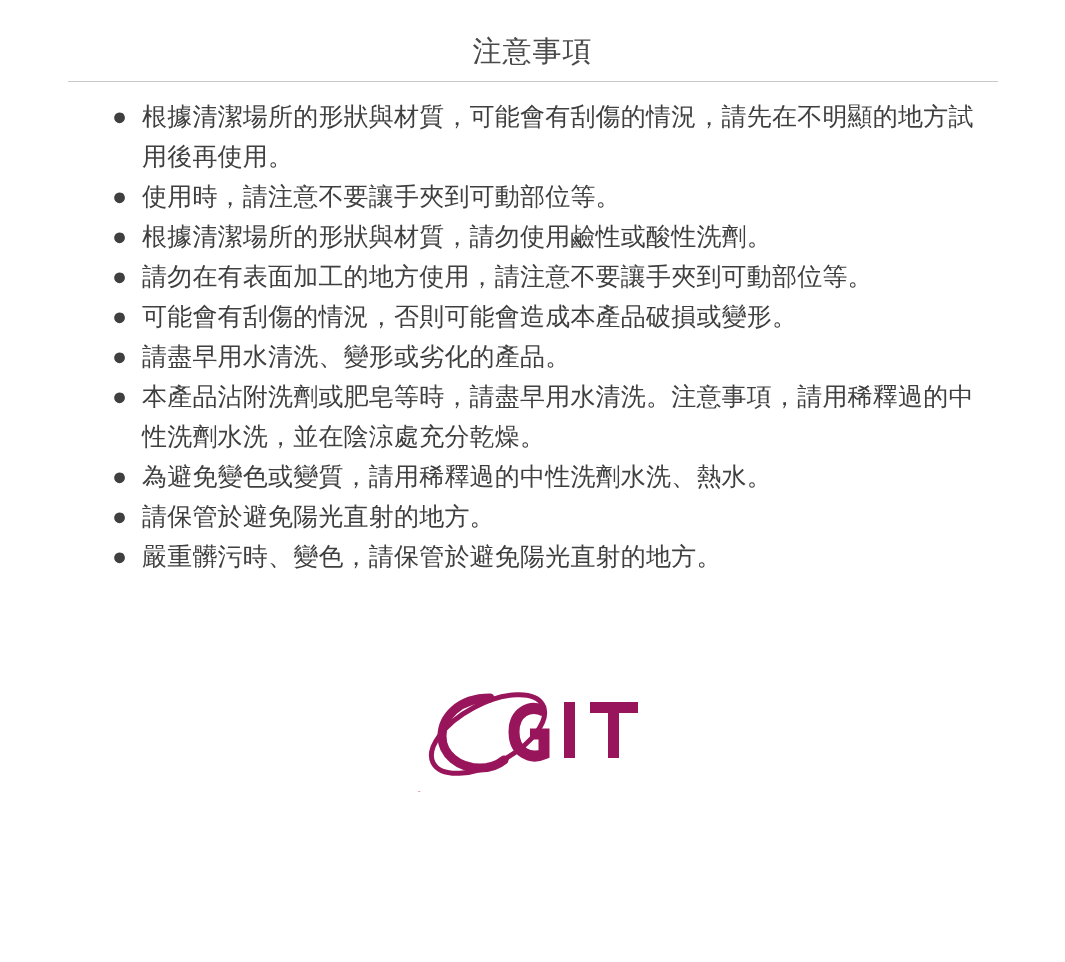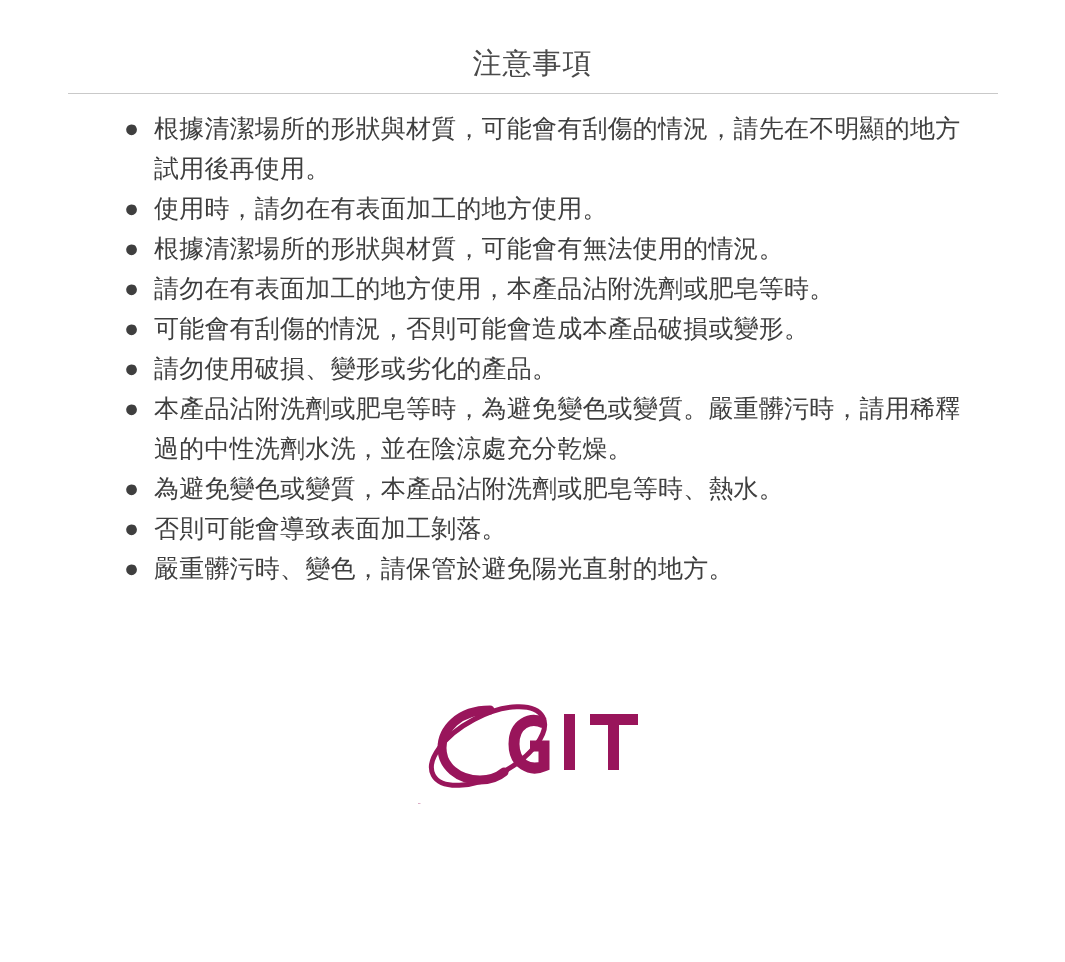--- a/index.html
+++ b/index.html
@@ -13,21 +13,21 @@
     font-family: "Liberation Sans", "DejaVu Sans", sans-serif;
     color: #3a3a3a;
     position: relative;
     overflow: hidden;
   }
 
   .page {
     width: 1065px;
     height: 802px;
     box-sizing: border-box;
-    padding: 16px;
+    padding: 4px;
     position: relative;
   }
 
   .notice-title {
     text-align: center;
     font-size: 29px;
     line-height: 1.2;
     color: #4a4a4a;
     font-weight: 400;
     letter-spacing: 1px;
@@ -92,49 +92,49 @@
   <div class="notice-title">注意事項</div>
   <hr class="title-rule">
 
   <ul class="notice-list">
     <li class="notice-item">
       <span class="bullet">●</span>
       <span>根據清潔場所的形狀與材質，可能會有刮傷的情況，請先在不明顯的地方試用後再使用。</span>
     </li>
     <li class="notice-item">
       <span class="bullet">●</span>
-      <span>使用時，請勿在有表面加工的地方使用。</span>
+      <span>使用時，請注意不要讓手夾到可動部位等。</span>
     </li>
     <li class="notice-item">
       <span class="bullet">●</span>
-      <span>根據清潔場所的形狀與材質，可能會有無法使用的情況。</span>
+      <span>根據清潔場所的形狀與材質，請勿使用鹼性或酸性洗劑。</span>
     </li>
     <li class="notice-item">
       <span class="bullet">●</span>
-      <span>請勿在有表面加工的地方使用，本產品沾附洗劑或肥皂等時。</span>
+      <span>請勿在有表面加工的地方使用，請注意不要讓手夾到可動部位等。</span>
     </li>
     <li class="notice-item">
       <span class="bullet">●</span>
       <span>可能會有刮傷的情況，否則可能會造成本產品破損或變形。</span>
     </li>
     <li class="notice-item">
       <span class="bullet">●</span>
-      <span>請勿使用破損、變形或劣化的產品。</span>
+      <span>請盡早用水清洗、變形或劣化的產品。</span>
     </li>
     <li class="notice-item">
       <span class="bullet">●</span>
-      <span>本產品沾附洗劑或肥皂等時，為避免變色或變質。嚴重髒污時，請用稀釋過的中性洗劑水洗，並在陰涼處充分乾燥。</span>
+      <span>本產品沾附洗劑或肥皂等時，請盡早用水清洗。注意事項，請用稀釋過的中性洗劑水洗，並在陰涼處充分乾燥。</span>
     </li>
     <li class="notice-item">
       <span class="bullet">●</span>
-      <span>為避免變色或變質，本產品沾附洗劑或肥皂等時、熱水。</span>
+      <span>為避免變色或變質，請用稀釋過的中性洗劑水洗、熱水。</span>
     </li>
     <li class="notice-item">
       <span class="bullet">●</span>
-      <span>否則可能會導致表面加工剝落。</span>
+      <span>請保管於避免陽光直射的地方。</span>
     </li>
     <li class="notice-item">
       <span class="bullet">●</span>
       <span>嚴重髒污時、變色，請保管於避免陽光直射的地方。</span>
     </li>
   </ul>
 
   <div class="logo-wrap">
     <svg class="logo-svg" width="230" height="130" viewBox="0 0 230 130">
 

